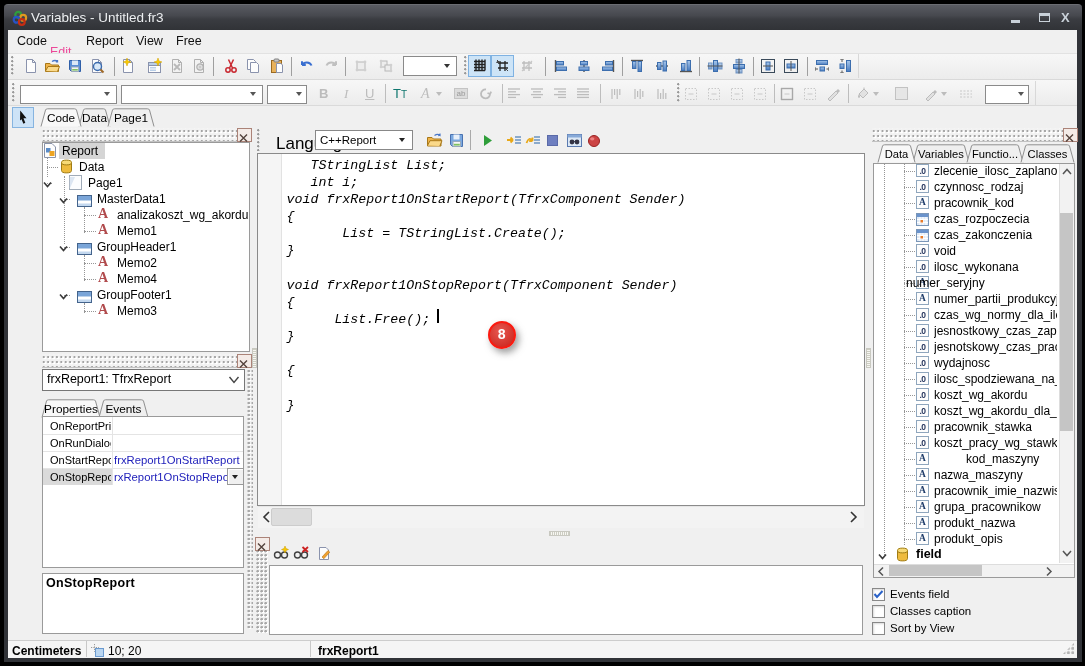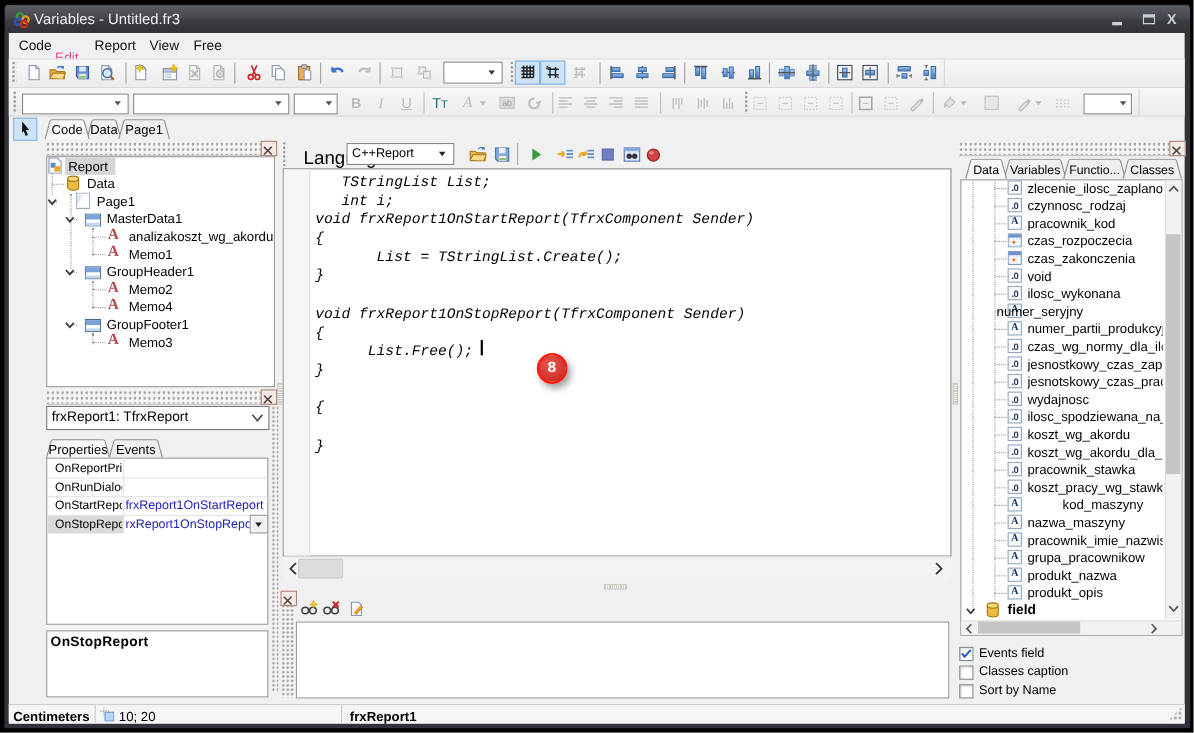--- a/index.html
+++ b/index.html
@@ -786,21 +786,21 @@
   </svg>
 <div class="ab" style="left:889px;top:565px;width:93px;height:11px;background:#c5c5c5"></div>
 <div class="cb" style="left:872px;top:588px;box-shadow:inset 1px 1px 2px rgba(0,0,0,0.15)"></div>
 <svg class="ab" style="left:873px;top:589px" width="11" height="11" viewBox="0 0 11 11">
     <path d="M1.5 5 L4 8 L9.5 2" fill="none" stroke="#2a62c8" stroke-width="2"></path>
   </svg>
 <div class="trow" style="left:890px;top:588px;font-size:11.5px">Events field</div>
 <div class="cb" style="left:872px;top:605px;box-shadow:inset 1px 1px 2px rgba(0,0,0,0.15)"></div>
 <div class="trow" style="left:890px;top:605px;font-size:11.5px">Classes caption</div>
 <div class="cb" style="left:872px;top:622px;box-shadow:inset 1px 1px 2px rgba(0,0,0,0.15)"></div>
-<div class="trow" style="left:890px;top:622px;font-size:11.5px">Sort by Name</div>
+<div class="trow" style="left:890px;top:622px;font-size:11.5px">Sort by View</div>
 <div class="ab" style="left:8px;top:640px;width:1069px;height:18px;background:#f5f5f5;border-top:1px solid #cdcdcd"></div>
 <div class="tx" style="left:12px;top:644px;font-size:12px;font-weight:bold">Centimeters</div>
 <div class="ab" style="left:86px;top:641px;width:1px;height:16px;background:#c8c8c8"></div>
 <div class="ab" style="left:91px;top:643px;width:13px;height:13px"><svg width="13" height="13" viewBox="0 0 13 13">
       <path d="M3.5 0 V8 M0 3.5 H8" stroke="#9a9a9a" stroke-width="1" stroke-dasharray="1.2 1.2"></path>
       <rect x="4.5" y="4.5" width="8" height="8" fill="#b9d5f0" stroke="#6a9ad0"></rect>
     </svg></div>
 <div class="tx" style="left:108px;top:644px;font-size:12px">10; 20</div>
 <div class="ab" style="left:310px;top:641px;width:1px;height:16px;background:#c8c8c8"></div>
 <div class="tx" style="left:318px;top:644px;font-size:12px;font-weight:bold">frxReport1</div>

